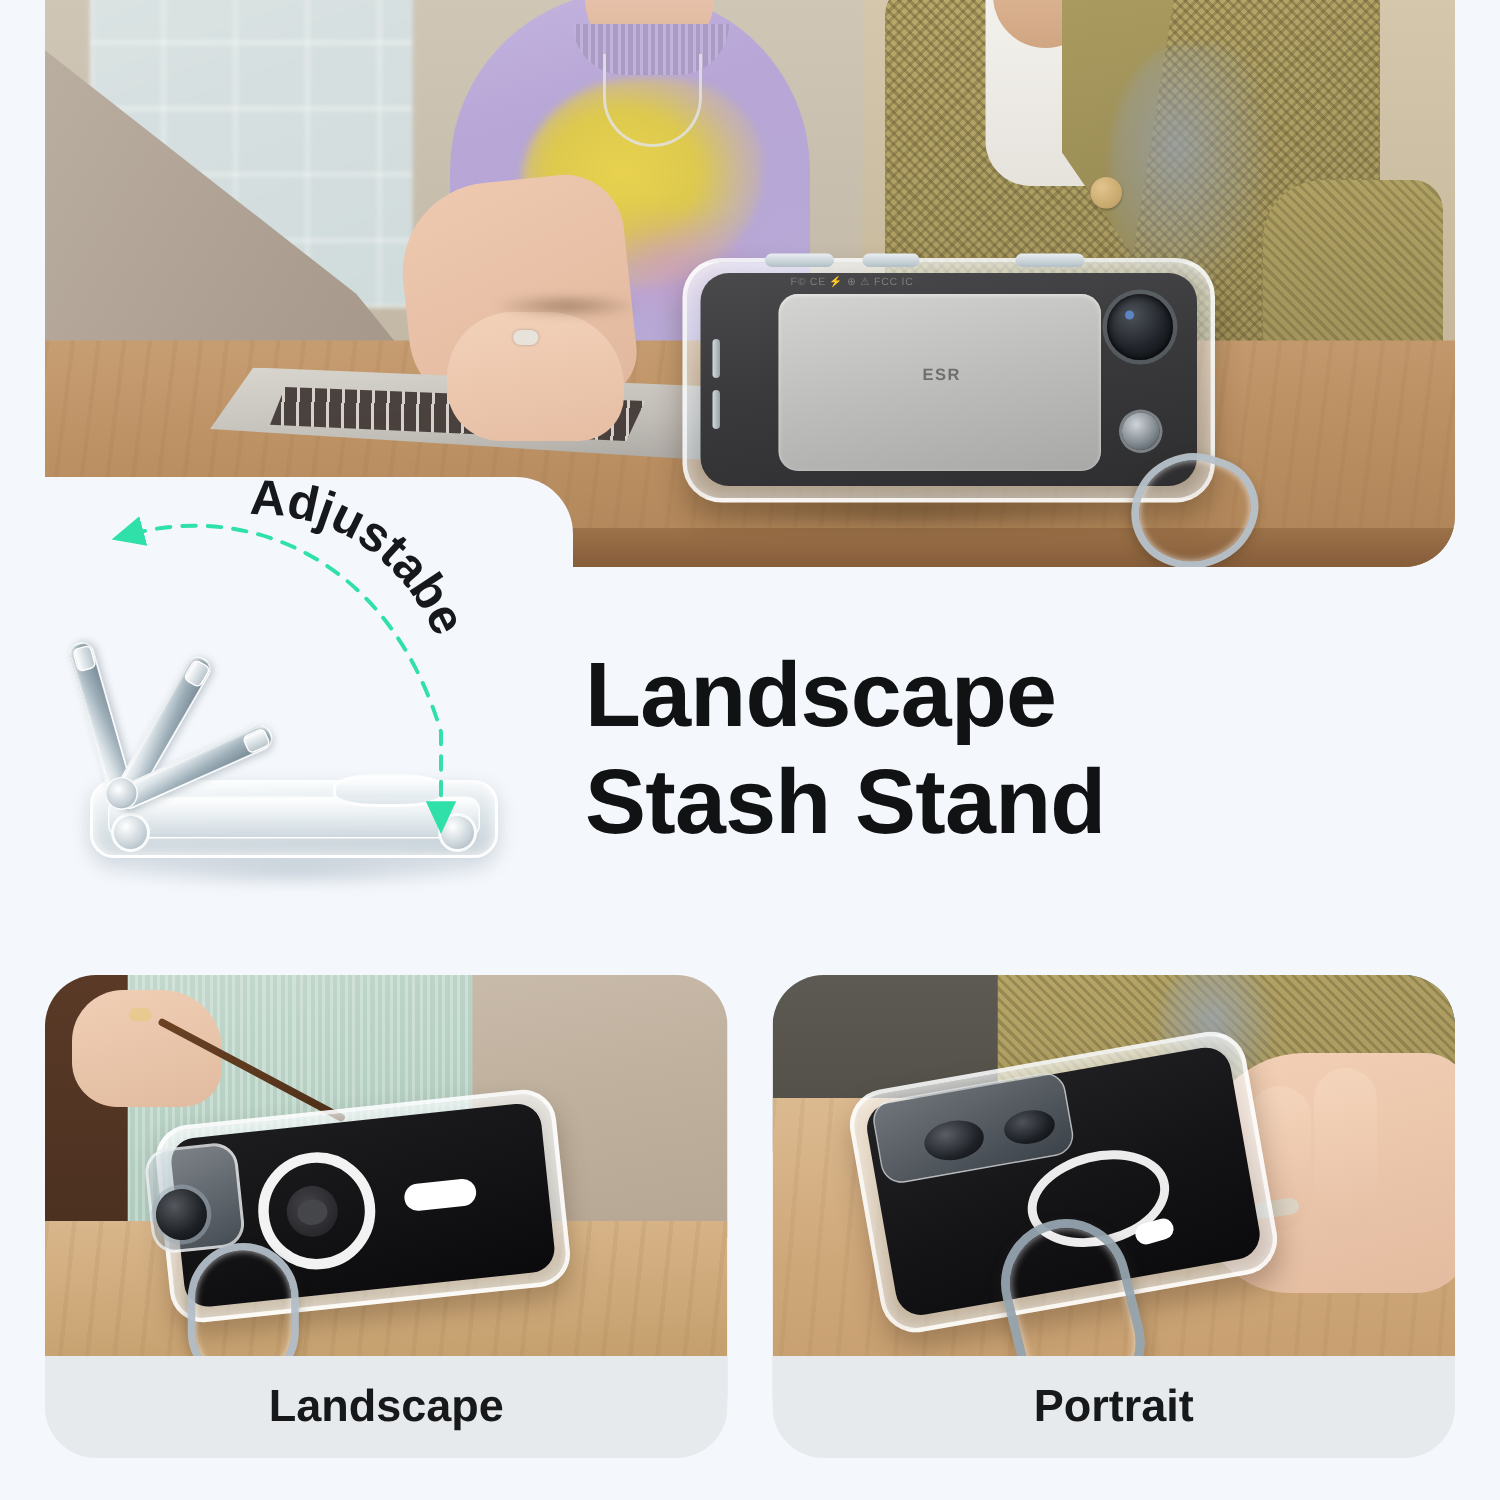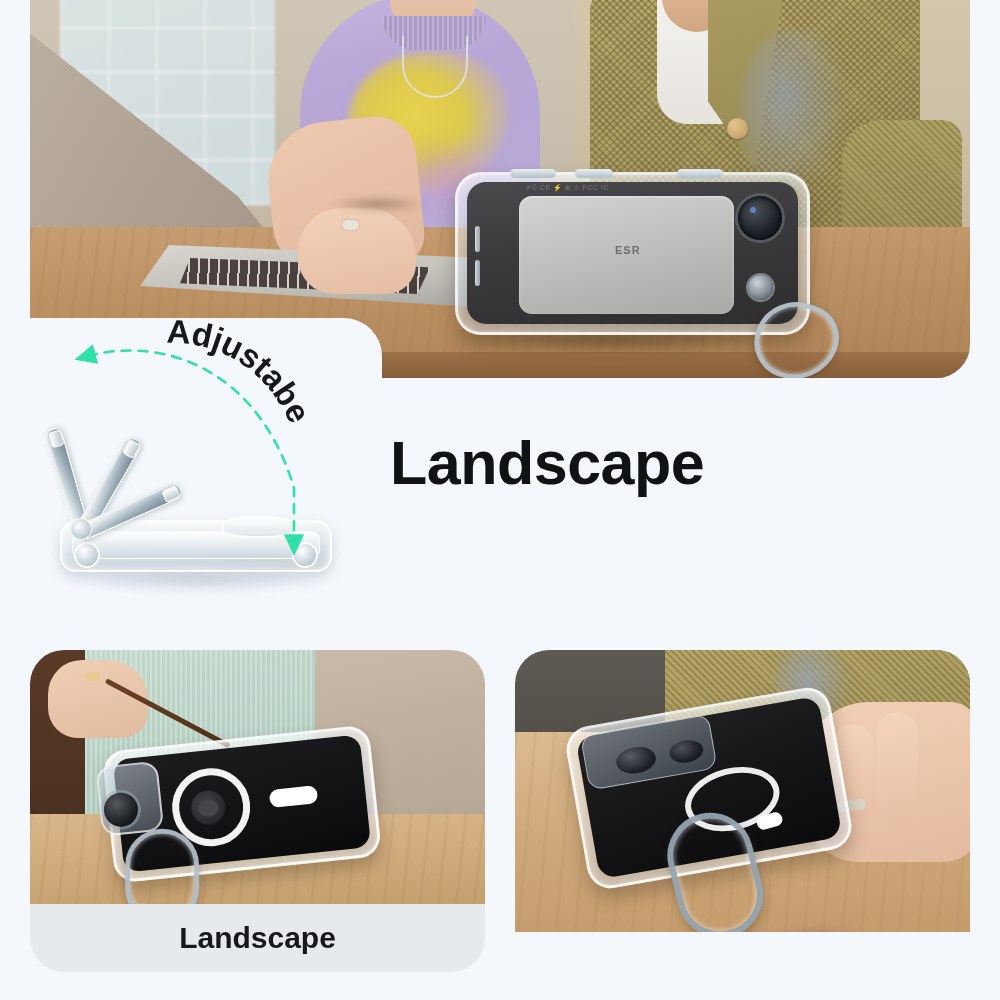--- a/index.html
+++ b/index.html
@@ -643,20 +643,21 @@
 
     <svg class="adjust-word" viewBox="0 0 330 280">
       <text>
         <textPath href="#adjPath" startOffset="6%" id="adjTextPath">Adjustabe</textPath>
       </text>
     </svg>
   </div>
 
   <div class="headline">
     <div class="l1">Landscape</div>
+    <div class="l2">Stash Stand</div>
   </div>
 
   <div class="bp left">
     <div class="bp-photo">
       <div class="ls-wallR"></div>
       <div class="ls-wallL"></div>
       <div class="ls-person"></div>
       <div class="ls-hand"></div>
       <div class="ls-ring"></div>
       <div class="ls-pen"></div>
@@ -699,15 +700,18 @@
           <div class="ptp-mag"></div>
           <div class="ptp-pill"></div>
         </div>
         <div class="ptp-camblock">
           <div class="ptp-c1"></div>
           <div class="ptp-c2"></div>
         </div>
         <div class="ptp-stand"></div>
       </div>
     </div>
+    <div class="bp-caption" style="background: rgb(231, 234, 236);">
+      <span>Portrait</span>
+    </div>
   </div>
 
 </div>
 
 </body></html>

